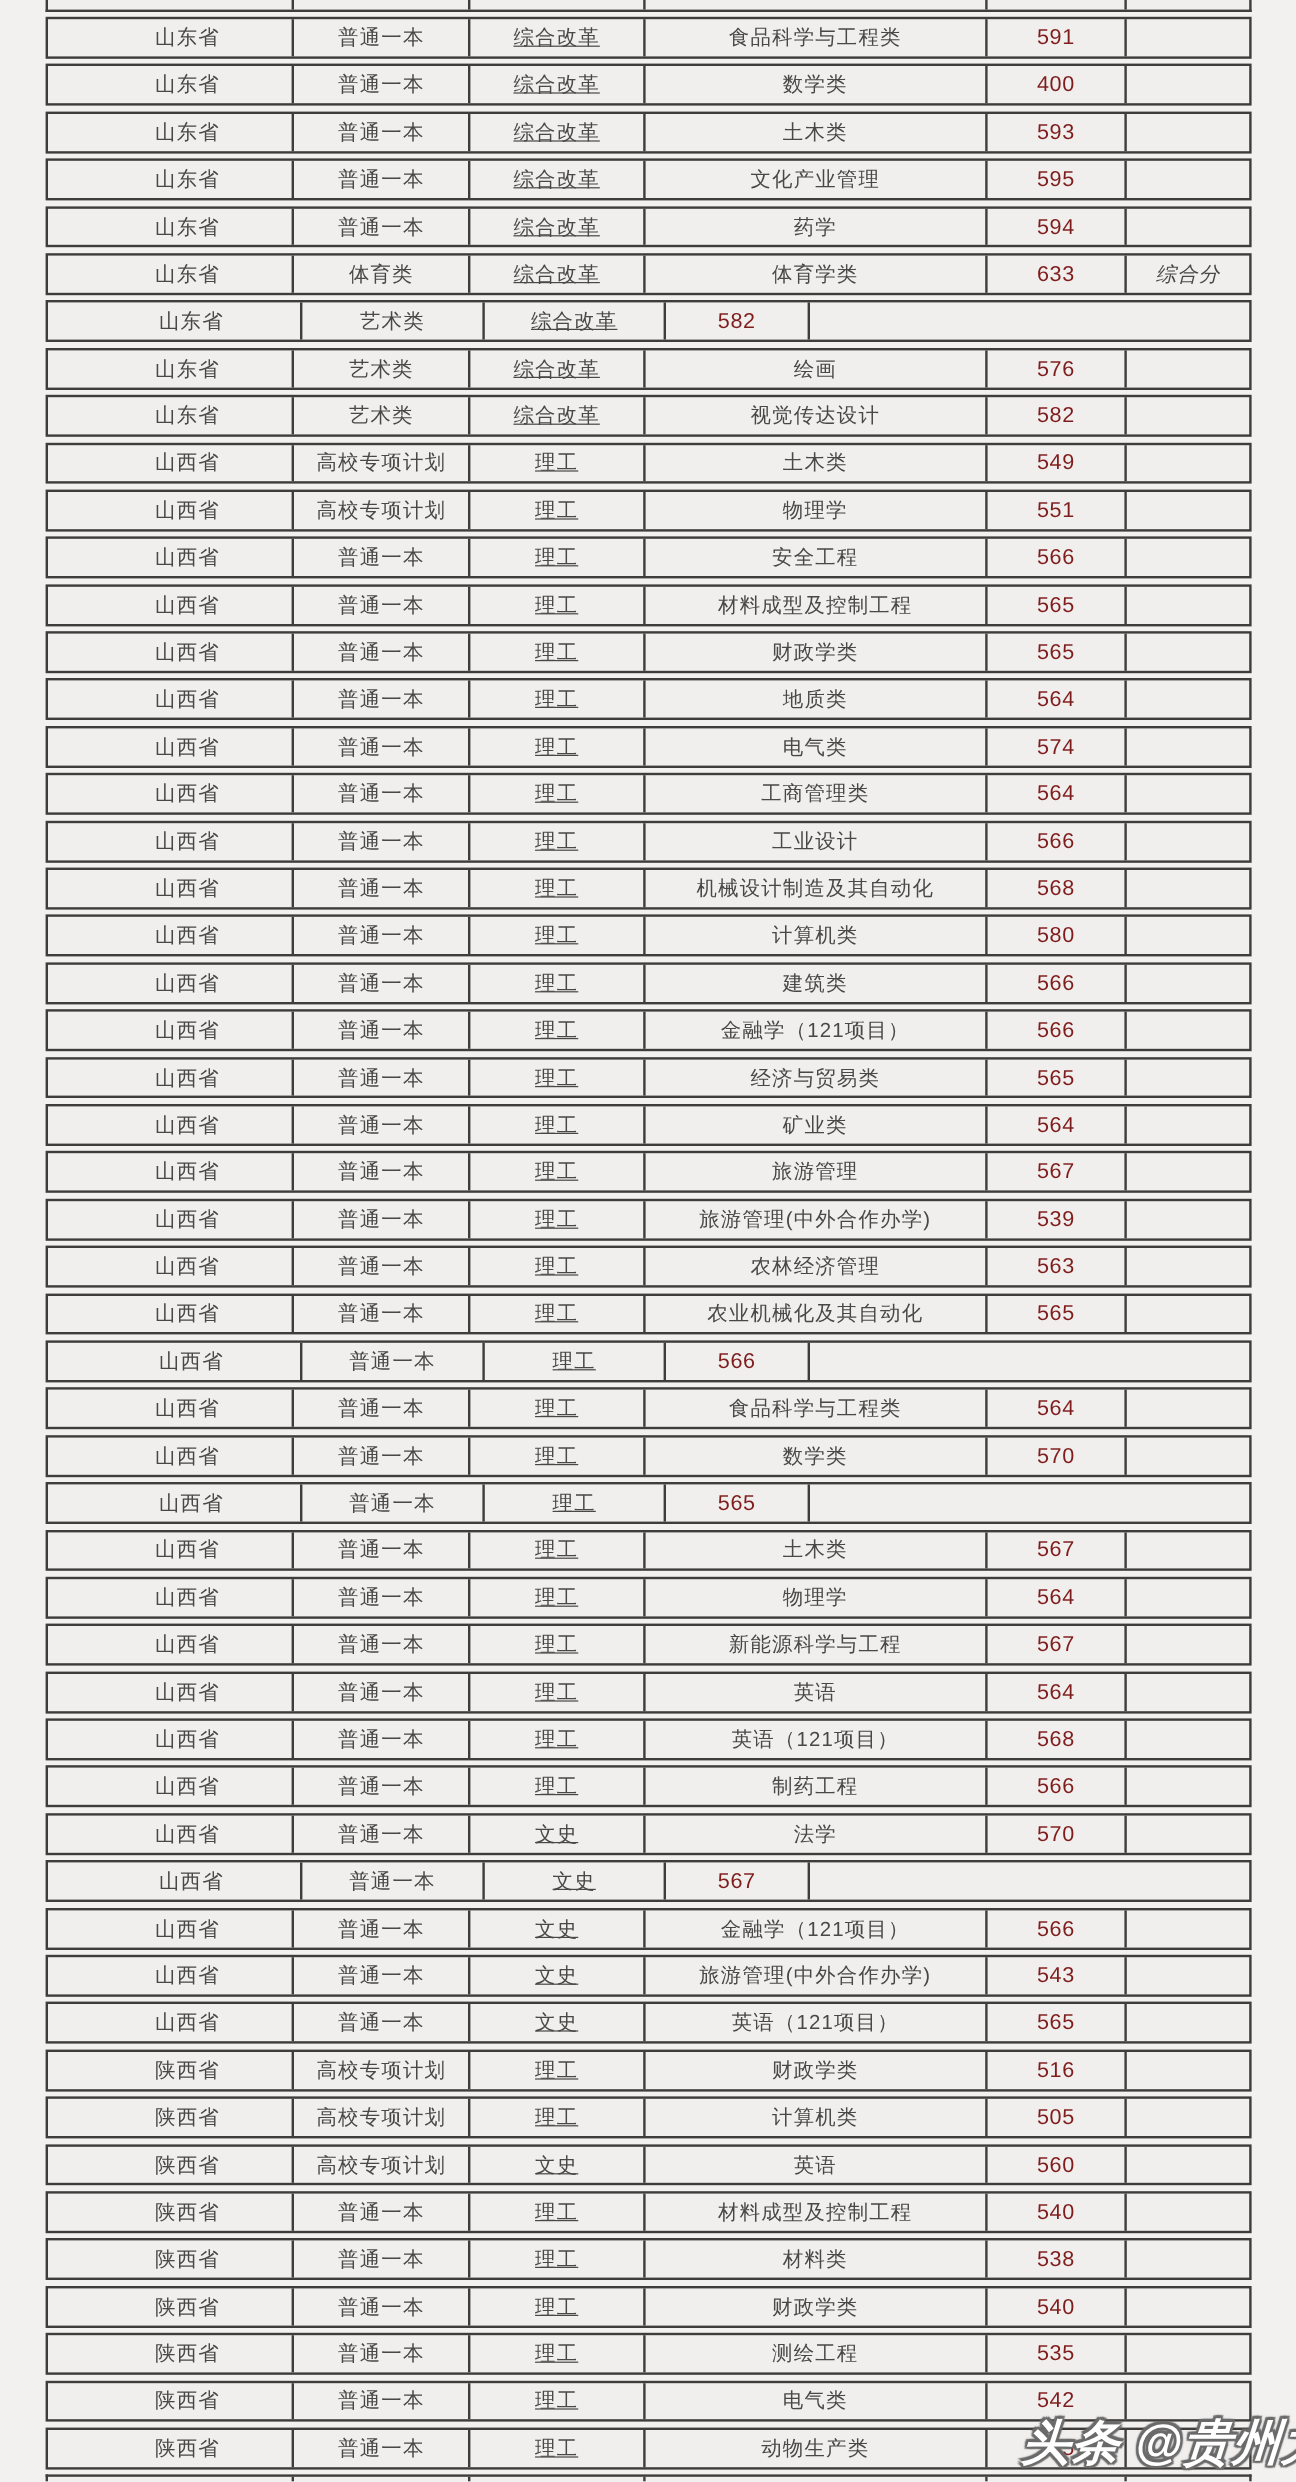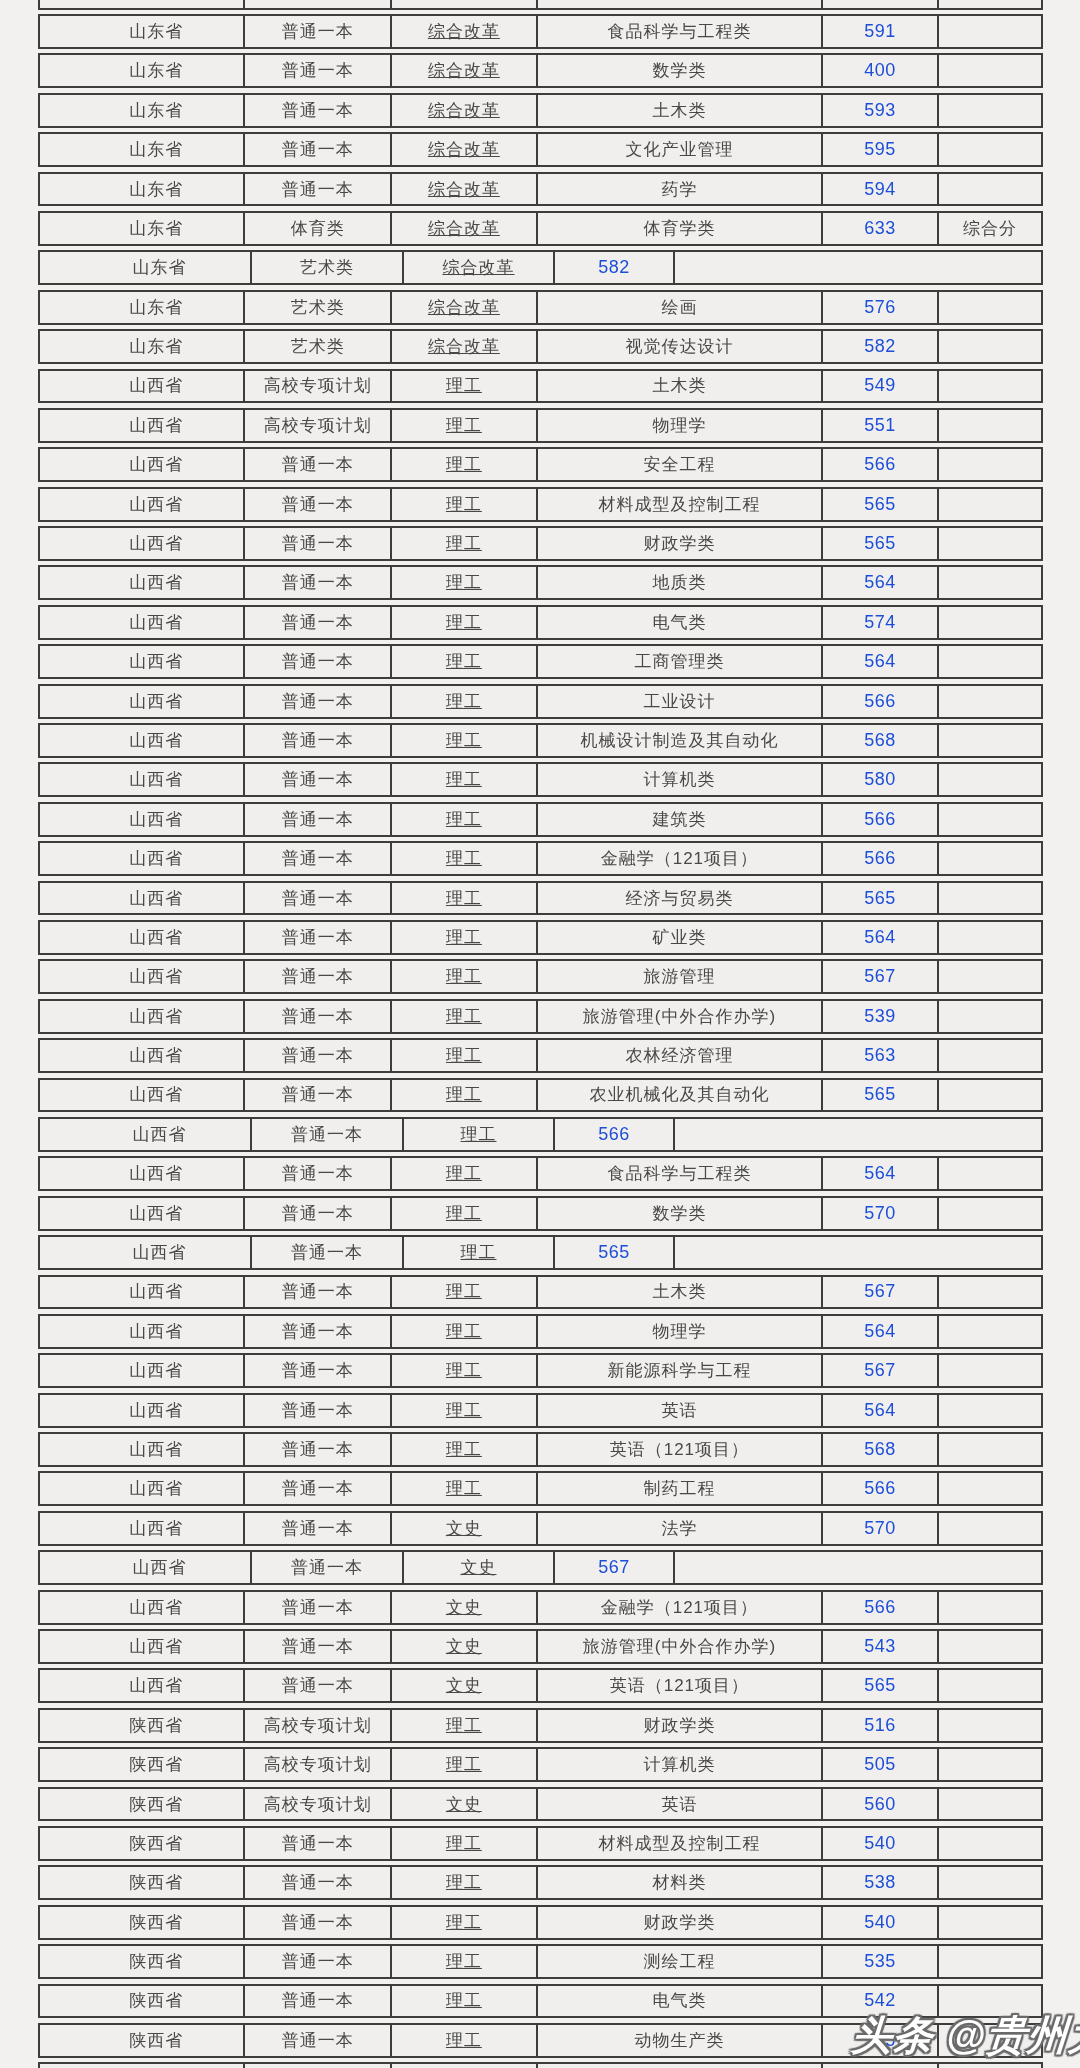--- a/index.html
+++ b/index.html
@@ -40,22 +40,22 @@
     font-size: 17px;
     letter-spacing: 1px;
     white-space: nowrap;
     overflow: hidden;
   }
   .cell:last-child { border-right: none; }
   .c-province { width: 212px; padding-left: 29px; }
   .c-batch    { width: 152px; }
   .c-subject  { width: 151px; text-decoration: underline; }
   .c-major    { width: 296px; }
-  .c-score    { width: 120px; color: #1d4ed8; font-size: 18px; letter-spacing: 0.5px; }
-  .c-remark   { width: 106px; }
+  .c-score    { width: 120px; color: #7f1d1d; font-size: 18px; letter-spacing: 0.5px; }
+  .c-remark   { width: 106px; font-style: italic; }
   .watermark {
     position: absolute;
     left: 852px;
     top: 2008px;
     font-size: 40px;
     font-weight: bold;
     font-style: italic;
     color: #ffffff;
     letter-spacing: 1px;
     white-space: nowrap;

